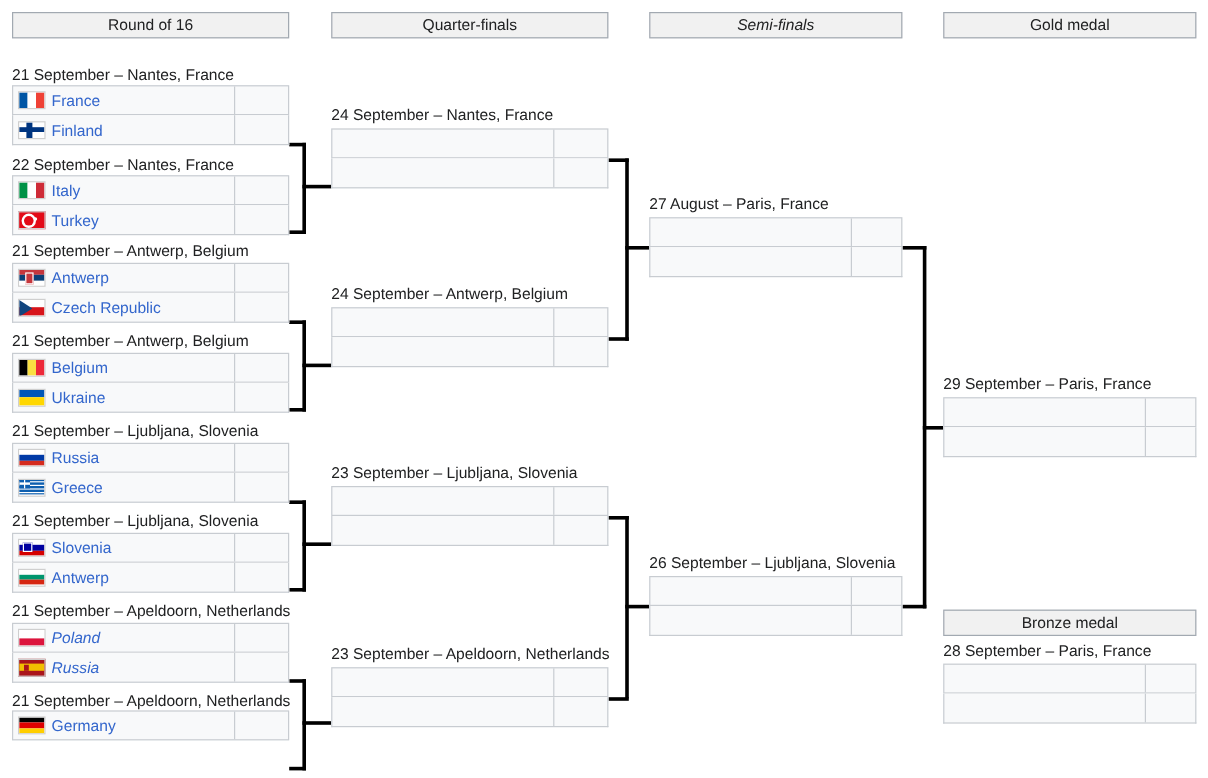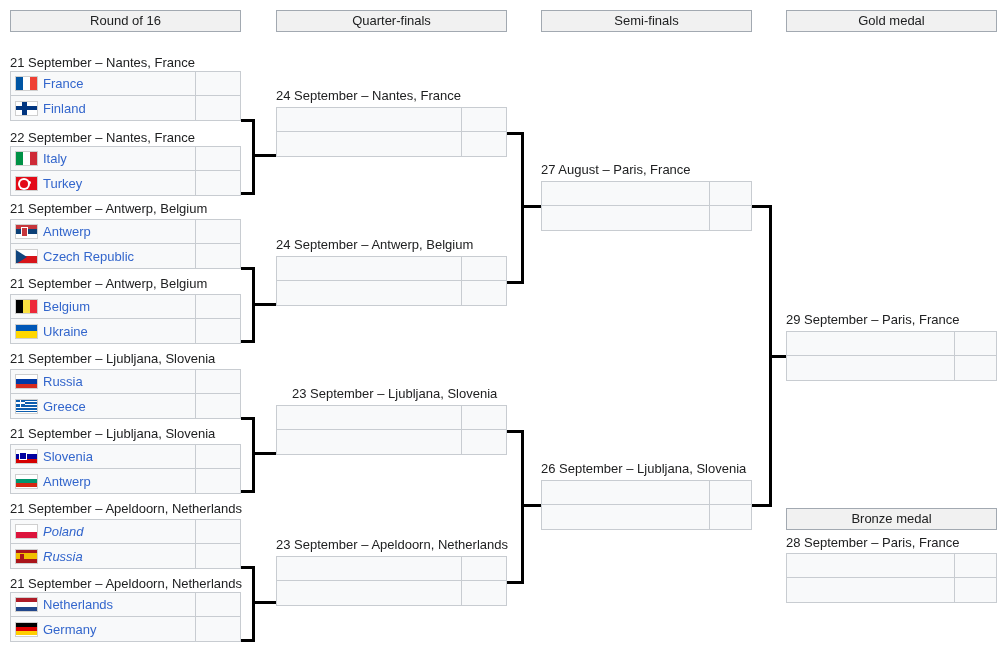--- a/index.html
+++ b/index.html
@@ -108,21 +108,21 @@
   .conn{position:absolute;background:#000000;}
 
   
 </style>
 </head>
 <body>
 
 <div id="bracket">
     <div class="round-header" style="left: 10px; top: 10px; width: 231px;">Round of 16</div>
     <div class="round-header" style="left: 276px; top: 10px; width: 231px;">Quarter-finals</div>
-    <div class="round-header" style="left: 541px; top: 10px; width: 211px;">Semi-finals</div>
+    <div class="round-header" style="left: 541px; top: 10px; width: 211px; font-style: italic;">Semi-finals</div>
     <div class="round-header" style="left: 786px; top: 10px; width: 211px;">Gold medal</div>
     <div class="round-header" style="left: 786px; top: 508px; width: 211px;">Bronze medal</div>
     <div class="conn" style="left: 241px; top: 119px; width: 14px; height: 3px; background: rgb(0, 0, 0);"></div>
     <div class="conn" style="left: 252px; top: 119px; width: 3px; height: 76px; background: rgb(0, 0, 0);"></div>
     <div class="conn" style="left: 241px; top: 192px; width: 14px; height: 3px; background: rgb(0, 0, 0);"></div>
     <div class="conn" style="left: 252px; top: 154px; width: 24px; height: 3px; background: rgb(0, 0, 0);"></div>
     <div class="conn" style="left: 241px; top: 267px; width: 14px; height: 3px; background: rgb(0, 0, 0);"></div>
     <div class="conn" style="left: 252px; top: 267px; width: 3px; height: 76px; background: rgb(0, 0, 0);"></div>
     <div class="conn" style="left: 241px; top: 340px; width: 14px; height: 3px; background: rgb(0, 0, 0);"></div>
     <div class="conn" style="left: 252px; top: 303px; width: 24px; height: 3px; background: rgb(0, 0, 0);"></div>
@@ -321,31 +321,20 @@
           <span class="team-name">Russia</span>
         </div>
         <div class="score" style="width: 45px;"></div>
       </div>
     </div>
     <div class="match-label" style="left: 10px; top: 577px;">21 September – Apeldoorn, Netherlands</div>
     <div class="match" style="left: 10px; top: 592px; width: 231px;">
       <div class="row">
         <div class="team">
           <span class="flag h3">
-            <i style="background: rgb(174, 28, 40);"></i>
-            <i style="background: rgb(255, 255, 255);"></i>
-            <i style="background: rgb(33, 70, 139);"></i>
-          </span>
-          <span class="team-name">Netherlands</span>
-        </div>
-        <div class="score" style="width: 45px;"></div>
-      </div>
-      <div class="row">
-        <div class="team">
-          <span class="flag h3">
             <i style="background: rgb(0, 0, 0);"></i>
             <i style="background: rgb(221, 0, 0);"></i>
             <i style="background: rgb(255, 206, 0);"></i>
           </span>
           <span class="team-name">Germany</span>
         </div>
         <div class="score" style="width: 45px;"></div>
       </div>
     </div>
     <div class="match-label" style="left: 276px; top: 89px;">24 September – Nantes, France</div>
@@ -375,21 +364,21 @@
         <div class="score" style="width: 45px;"></div>
       </div>
       <div class="row">
         <div class="team">
           <span class="flag" style="visibility: hidden;"></span>
           <span class="team-name"></span>
         </div>
         <div class="score" style="width: 45px;"></div>
       </div>
     </div>
-    <div class="match-label" style="left: 292px; top: 387px;">23 September – Ljubljana, Slovenia</div>
+    <div class="match-label" style="left: 276px; top: 387px;">23 September – Ljubljana, Slovenia</div>
     <div class="match" style="left: 276px; top: 405px; width: 231px;">
       <div class="row">
         <div class="team">
           <span class="flag" style="visibility: hidden;"></span>
           <span class="team-name"></span>
         </div>
         <div class="score" style="width: 45px;"></div>
       </div>
       <div class="row">
         <div class="team">

